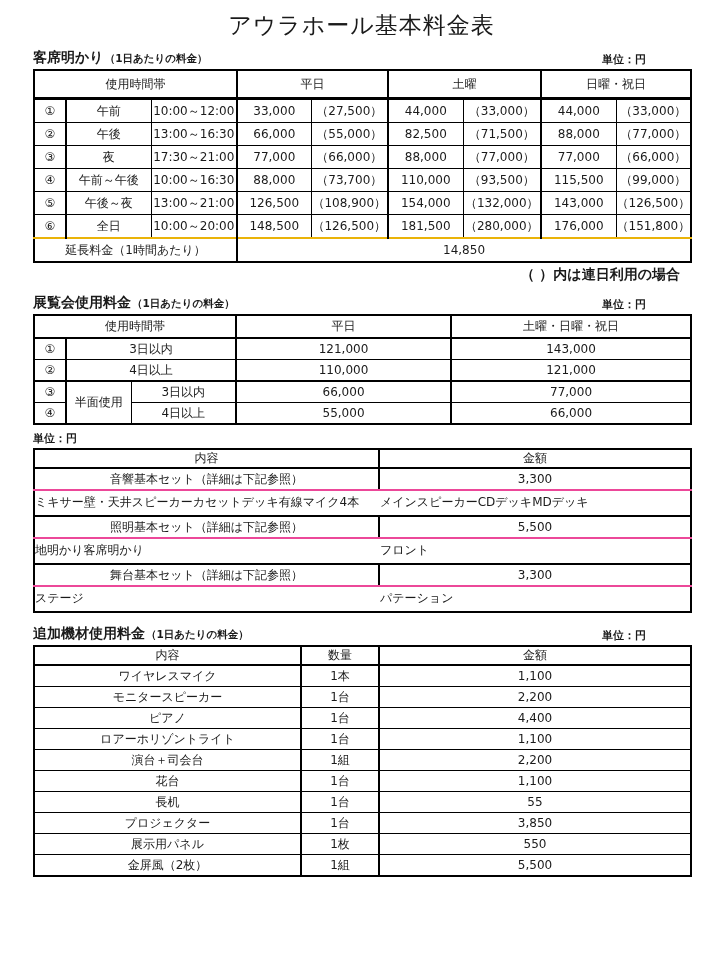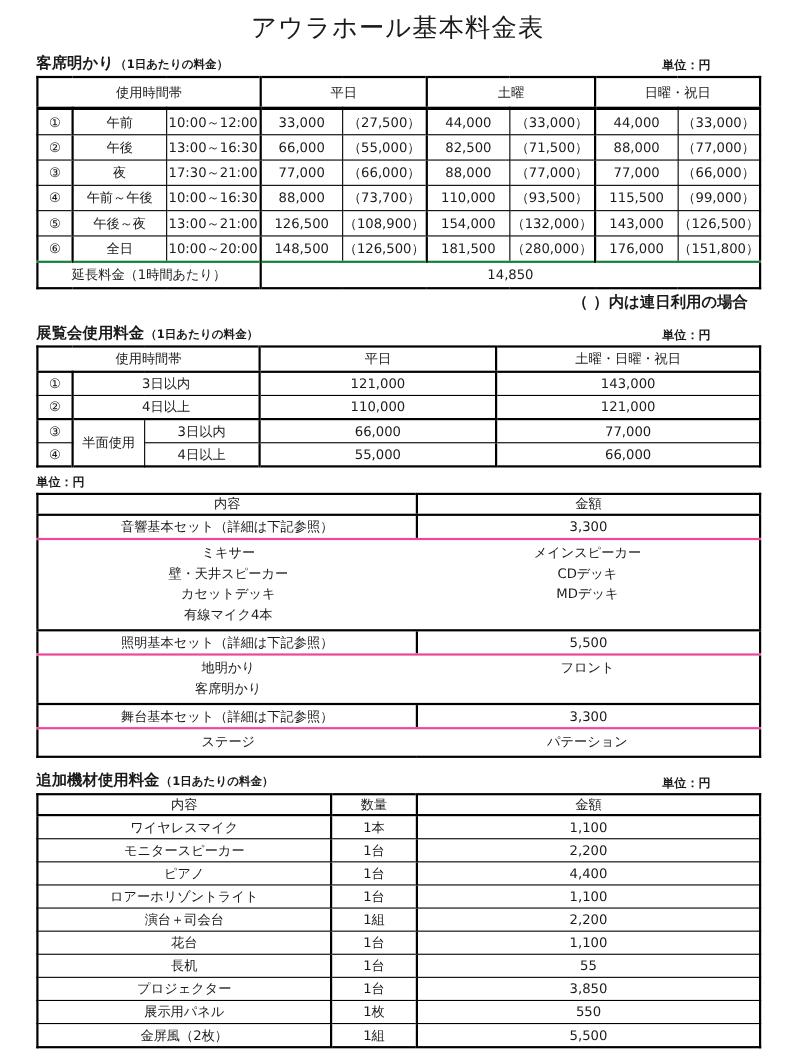--- a/index.html
+++ b/index.html
@@ -31,33 +31,33 @@
   table.t td {
     border:1px solid #000; padding:0;
     text-align:center; vertical-align:middle;
     font-size:12px; white-space:nowrap; overflow:hidden;
   }
   .bl2 { border-left:2px solid #000 !important; }
 
   
   .t1 td { height:22px; }
   .t1 tr.hdr td { height:26px; border-bottom:3px solid #000; }
-  .t1 tr.ext td { border-top:2px solid #15803d; height:22px;margin-left:16px; }
+  .t1 tr.ext td { border-top:2px solid #eab308; height:22px;margin-left:16px; }
 
   
   .t2 td { height:20px; }
   .t2 tr.hdr td { height:21px; border-bottom:2px solid #000; }
   .t2 tr.bb2 td { border-bottom:2px solid #000; }
 
   
   .t3 tr.hdr td { height:17px; border-bottom:2px solid #000; }
   .t3 tr.set-row td { height:20px; border-top:2px solid #000; border-bottom:2px solid #ec4899; }
   .t3 tr.detail-row td { padding:2px 0 3px 0; }
   .details { display:flex; width:100%; }
-  .dcol { display:flex; flex-direction:column;align-items:center; }
+  .dcol { display:flex; flex-direction:row;align-items:center; }
   .dcol-left  { width:345px; }
   .dcol-right { width:308px; }
   .dcol div { height:19px; line-height:19px; font-size:12px; text-align:center; }
 
   
   .t4 td { height:20px; }
   .t4 tr.hdr td { height:17px; border-bottom:2px solid #000; }
 
   .tnote {
     width:657px; text-align:right;

